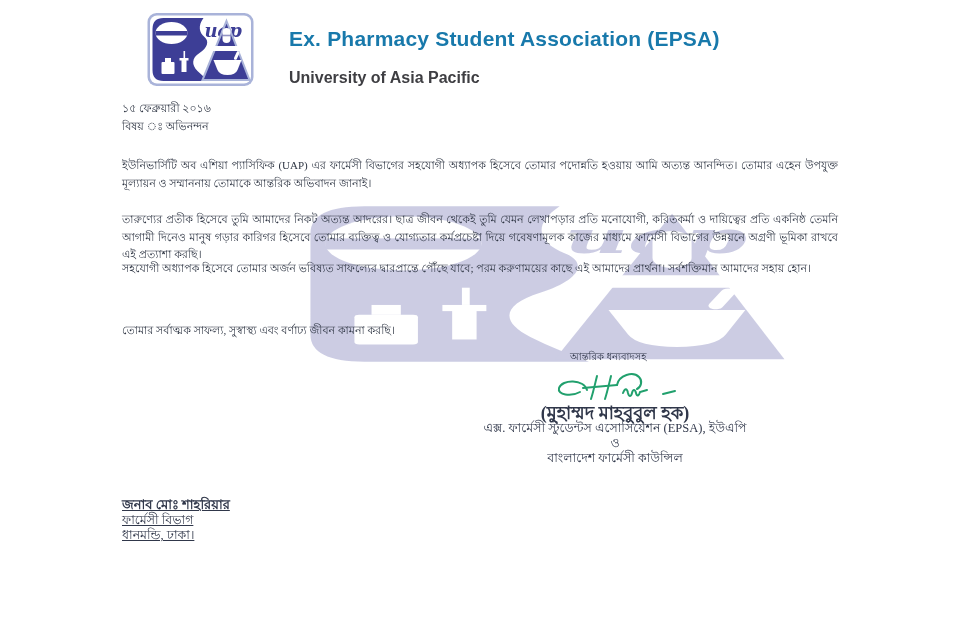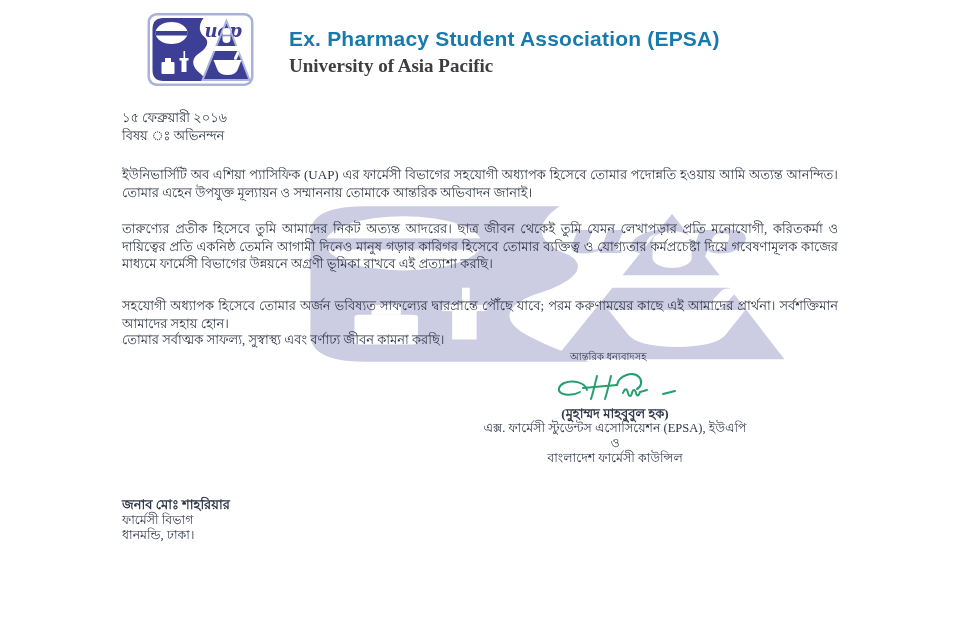--- a/index.html
+++ b/index.html
@@ -6,38 +6,38 @@
   .page{
     position:relative;width:960px;height:640px;background:#ffffff;overflow:hidden;
     font-family:"Liberation Serif","DejaVu Sans",sans-serif;color:#30374a;
   }
   
   .watermark{position:absolute;left:286px;top:194px;width:518px;height:180px;opacity:.26;z-index:0;pointer-events:none;}
   
   .logo{position:absolute;left:147px;top:13px;width:107px;height:73px;z-index:2;}
   .header-text{position:absolute;left:289px;top:27px;z-index:2;line-height:1.12;}
   .org-name{font-family:"Liberation Sans","DejaVu Sans",sans-serif;font-weight:bold;font-size:21px;color:#1879ab;letter-spacing:.2px;text-align:right;}
-  .university{font-family:Liberation Serif, serif;font-weight:bold;font-size:19px;color:#3e3e42;margin-top:4px;}
+  .university{font-family:Liberation Sans, sans-serif;font-weight:bold;font-size:16px;color:#3e3e42;margin-top:18px;}
   
-  .txt{position:absolute;left:122px;width:716px;font-size:13px;line-height:17.5px;color:#2f3644;z-index:1;margin-top:9px;}
+  .txt{position:absolute;left:122px;width:716px;font-size:11px;line-height:17.5px;color:#2f3644;z-index:1;}
   .date-line{top:100px;}
   .subject-line{top:118px;}
   .salutation{top:139px;}
   .para{text-align:justify;}
   .p1{top:157px;}
   .p2{top:211px;}
-  .p3{top:288px;}
+  .p3{top:260px;}
   .p4{top:322px;}
   
   .thanks{position:absolute;left:570px;top:349px;font-size:10px;z-index:1;}
   .signature{position:absolute;left:551px;top:369px;width:140px;height:40px;z-index:1;}
   .sig-block{position:absolute;left:420px;top:406px;width:390px;text-align:center;font-size:12.5px;line-height:15px;z-index:1;}
-  .sig-name{font-weight:bold;font-size:13px;}
+  .sig-name{font-weight:bold;font-size:18px;}
   
-  .recipient{position:absolute;left:122px;top:497px;font-size:12.5px;line-height:15.5px;z-index:1;}
+  .recipient{position:absolute;left:122px;top:497px;font-size:12.5px;line-height:15.5px;z-index:1;text-decoration:underline;}
   .recipient-name{font-weight:bold;font-size:13px;}
 </style>
 </head>
 <body>
 
 <div class="page">
 
   <svg class="watermark" viewBox="0 0 106 73" preserveAspectRatio="none" aria-hidden="true">
     <path d="M5,16 Q5,5 16,5 L56,5 C50,13 52,20 57,24 C62,28 60,35 52,40 C44,45 44,52 50,58 C54,62 58,65 62,68 L16,68 Q5,68 5,57 Z" fill="#3d3e96"></path>
     <ellipse cx="24" cy="20" rx="16" ry="11" fill="#ffffff"></ellipse>

